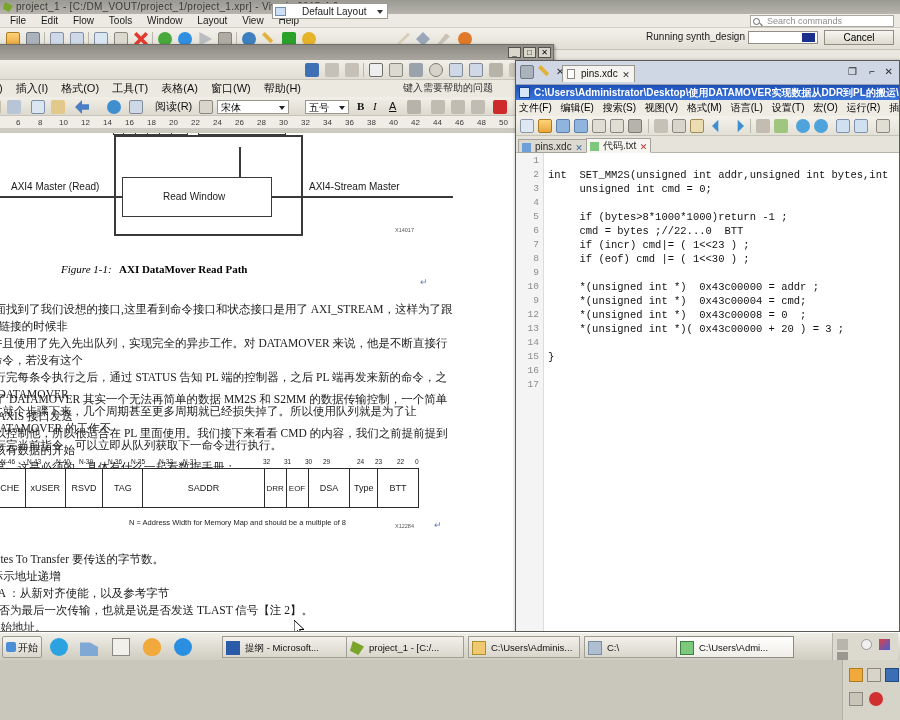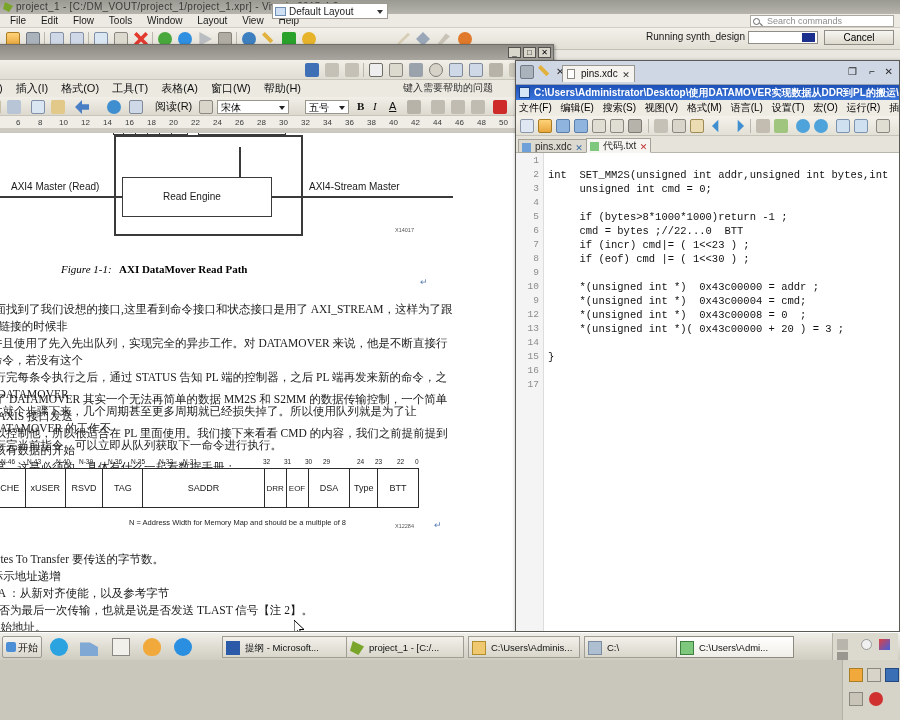--- a/index.html
+++ b/index.html
@@ -42,21 +42,21 @@
   #viv-tb {
     position:absolute; left:0; top:28px; width:900px; height:22px;
     background:linear-gradient(to bottom,#f3f1ea,#e2dfd5);
     border-bottom:1px solid #c3c0b7;
   }
   .tbicon { position:absolute; top:4px; width:14px; height:14px; border-radius:2px; }
   .tbsep { position:absolute; top:4px; width:1px; height:14px; background:#bab7ae; }
   #layout-combo {
     position:absolute; left:272px; top:3px; width:116px; height:16px;
     background:#fff; border:1px solid #9d9a92; font-size:10px; line-height:15px;
-    padding-left:16px; color:#222; white-space:nowrap; overflow:hidden;
+    padding-left:29px; color:#222; white-space:nowrap; overflow:hidden;
   }
   #layout-combo .ci { position:absolute; left:2px; top:3px; width:11px;height:9px;background:#cfe0f5;border:1px solid #6f8fb5;}
   #layout-combo .arw { position:absolute; right:4px; top:6px; border-left:3.5px solid transparent;border-right:3.5px solid transparent;border-top:4px solid #333;}
   #run-label {
     position:absolute; right:155px; top:31px; font-size:10px; color:#1a1a1a; white-space:nowrap;
   }
   #run-prog {
     position:absolute; right:82px; top:31px; width:70px; height:13px;
     background:#fff; border:1px solid #8f8d86;
   }
@@ -399,21 +399,21 @@
       <div class="ln" style="left:164px;top:-20px;width:1px;height:22px;"></div>
       <div class="ln" style="left:176px;top:-20px;width:1px;height:22px;"></div>
       <div class="ln" style="left:188px;top:-20px;width:1px;height:22px;"></div>
       <div class="box" style="left:215px;top:-30px;width:88px;height:32px;"></div>
       <div class="ln" style="left:131px;top:2px;width:188px;height:1.5px;"></div>
       <div class="ln" style="left:131px;top:2px;width:1.5px;height:100px;"></div>
       <div class="ln" style="left:318px;top:2px;width:1.5px;height:100px;"></div>
       <div class="ln" style="left:131px;top:101px;width:189px;height:1.5px;"></div>
       <div class="ln" style="left:256px;top:14px;width:1.5px;height:30px;"></div>
       <div class="box" style="left:139px;top:44px;width:150px;height:40px;"></div>
-      <div class="lbl" style="left:180px;top:58px;">Read Engine</div>
+      <div class="lbl" style="left:180px;top:58px;">Read Window</div>
       <div class="ln" style="left:0;top:63px;width:139px;height:1.5px;"></div>
       <div class="ln" style="left:289px;top:63px;width:181px;height:1.5px;"></div>
       <div class="lbl" style="left:28px;top:48px;">AXI4 Master (Read)</div>
       <div class="lbl" style="left:326px;top:48px;">AXI4-Stream Master</div>
       <div class="lbl" style="left:412px;top:94px;font-size:5.5px;color:#555;">X14017</div>
     </div>
     <div class="figcap" style="left:78px;top:130px;font-style:italic;">Figure 1-1:</div>
     <div class="figcap" style="left:136px;top:130px;font-weight:bold;">AXI DataMover Read Path</div>
     <div class="figcap" style="left:437px;top:144px;color:#5b7fb5;font-size:9px;">↵</div>
 

